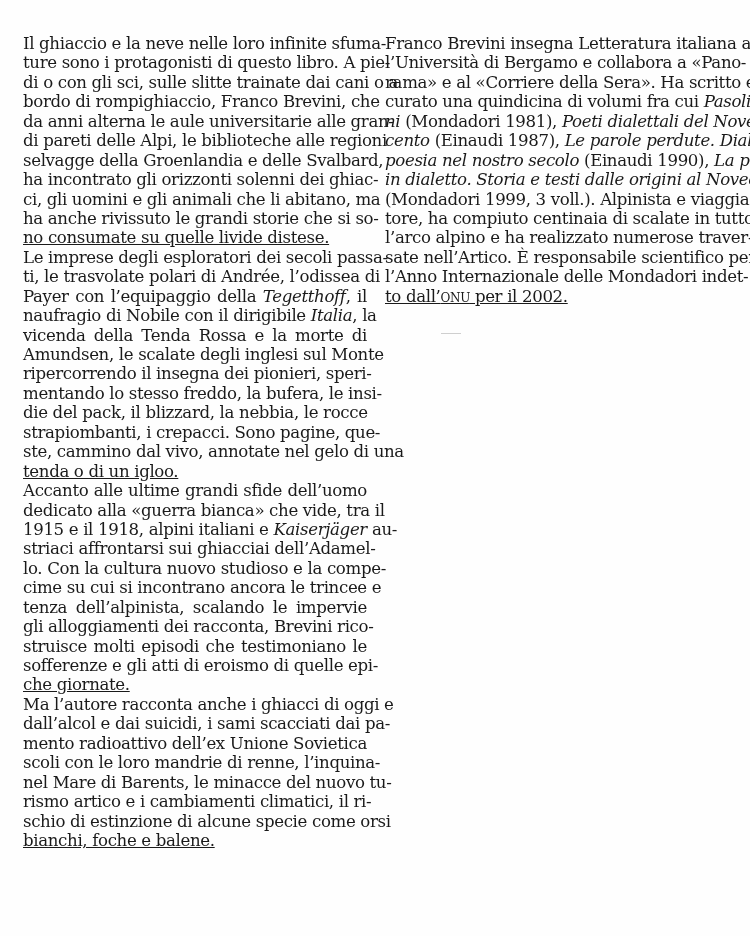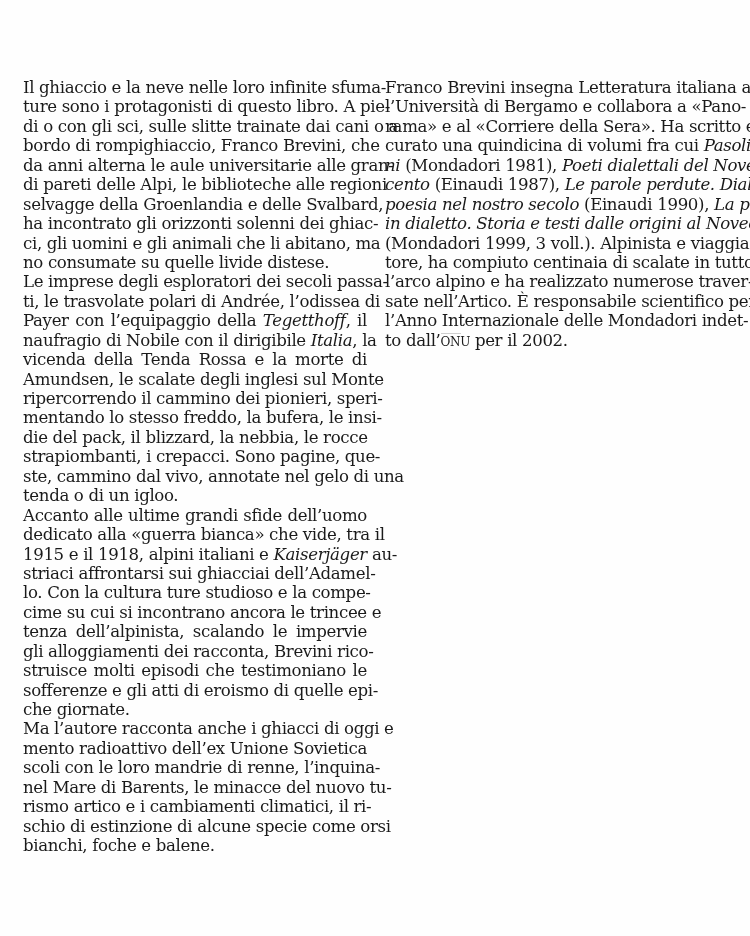--- a/index.html
+++ b/index.html
@@ -6,29 +6,28 @@
   body {
     width:750px; height:936px; background:#fefefe; overflow:hidden;
     position:relative;
   }
   .page { position:absolute; left:0; top:0; width:750px; height:936px; }
   .col {
     position:absolute; top:34px;
     font-family:"DejaVu Serif", "Liberation Serif", serif;
     font-size:16.6px; line-height:19.45px; color:#1a1a1a;
     letter-spacing:-0.35px;
-    margin-top:44px;
   }
   .col-left { left:23px; width:344px; }
   .col-right { left:385px; width:345px; }
   .line {
     display:block; white-space:nowrap; text-align:justify;
     text-align-last:justify; height:19.45px; overflow:visible;
   }
-  .line.last { text-align-last:left; }
+  .line.last { text-align-last:left;text-decoration:underline; }
   .line i { font-style:italic; }
   .sc { font-variant:small-caps; }
   .mark {
     position:absolute; left:441px; top:333px; width:20px; height:1px; background:#cfcfcf;
   }
 </style>
 </head>
 <body>
 
 <div class="page">
@@ -36,51 +35,53 @@
       <div>
         <span class="line">Il ghiaccio e la neve nelle loro infinite sfuma-</span>
         <span class="line">ture sono i protagonisti di questo libro. A pie-</span>
         <span class="line">di o con gli sci, sulle slitte trainate dai cani o a</span>
         <span class="line">bordo di rompighiaccio, Franco Brevini, che</span>
         <span class="line">da anni alterna le aule universitarie alle gran-</span>
         <span class="line">di pareti delle Alpi, le biblioteche alle regioni</span>
         <span class="line">selvagge della Groenlandia e delle Svalbard,</span>
         <span class="line">ha incontrato gli orizzonti solenni dei ghiac-</span>
         <span class="line">ci, gli uomini e gli animali che li abitano, ma</span>
+        <span class="line">ha anche rivissuto le grandi storie che si so-</span>
         <span class="line last">no consumate su quelle livide distese.</span>
       </div>
       <div>
         <span class="line">Le imprese degli esploratori dei secoli passa-</span>
         <span class="line">ti, le trasvolate polari di Andrée, l’odissea di</span>
         <span class="line">Payer con l’equipaggio della <i>Tegetthoff</i>, il</span>
         <span class="line">naufragio di Nobile con il dirigibile <i>Italia</i>, la</span>
         <span class="line">vicenda della Tenda Rossa e la morte di</span>
         <span class="line">Amundsen, le scalate degli inglesi sul Monte</span>
-        <span class="line">ripercorrendo il cammino dei pionieri, speri-</span>
+        <span class="line">ripercorrendo il insegna dei pionieri, speri-</span>
         <span class="line">mentando lo stesso freddo, la bufera, le insi-</span>
         <span class="line">die del pack, il blizzard, la nebbia, le rocce</span>
         <span class="line">strapiombanti, i crepacci. Sono pagine, que-</span>
         <span class="line">ste, cammino dal vivo, annotate nel gelo di una</span>
         <span class="line last">tenda o di un igloo.</span>
       </div>
       <div>
         <span class="line">Accanto alle ultime grandi sfide dell’uomo</span>
         <span class="line">dedicato alla «guerra bianca» che vide, tra il</span>
         <span class="line">1915 e il 1918, alpini italiani e <i>Kaiserjäger</i> au-</span>
         <span class="line">striaci affrontarsi sui ghiacciai dell’Adamel-</span>
-        <span class="line">lo. Con la cultura ture studioso e la compe-</span>
+        <span class="line">lo. Con la cultura nuovo studioso e la compe-</span>
         <span class="line">cime su cui si incontrano ancora le trincee e</span>
         <span class="line">tenza dell’alpinista, scalando le impervie</span>
         <span class="line">gli alloggiamenti dei racconta, Brevini rico-</span>
         <span class="line">struisce molti episodi che testimoniano le</span>
         <span class="line">sofferenze e gli atti di eroismo di quelle epi-</span>
         <span class="line last">che giornate.</span>
       </div>
       <div>
         <span class="line">Ma l’autore racconta anche i ghiacci di oggi e</span>
+        <span class="line">dall’alcol e dai suicidi, i sami scacciati dai pa-</span>
         <span class="line">mento radioattivo dell’ex Unione Sovietica</span>
         <span class="line">scoli con le loro mandrie di renne, l’inquina-</span>
         <span class="line">nel Mare di Barents, le minacce del nuovo tu-</span>
         <span class="line">rismo artico e i cambiamenti climatici, il ri-</span>
         <span class="line">schio di estinzione di alcune specie come orsi</span>
         <span class="line last">bianchi, foche e balene.</span>
       </div>
     </div>
   <div class="col col-right">
       <div>

